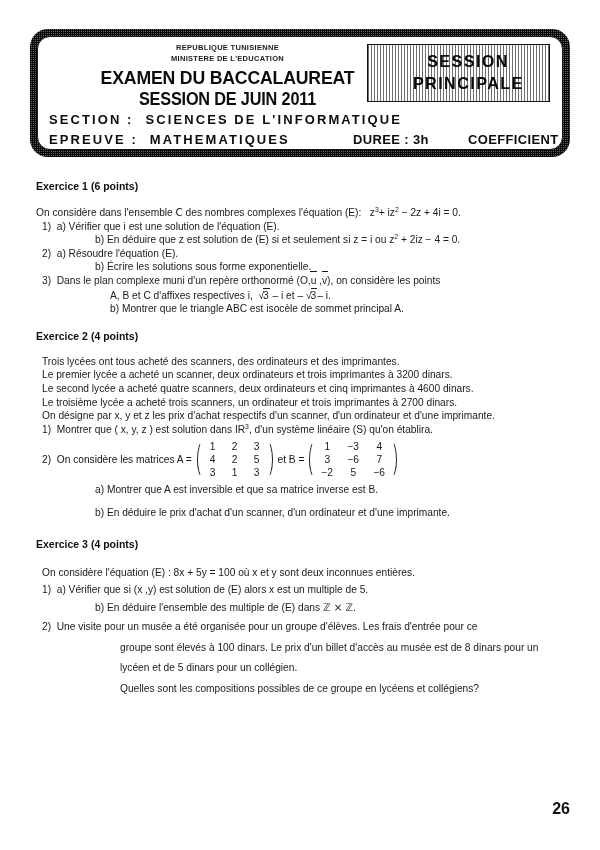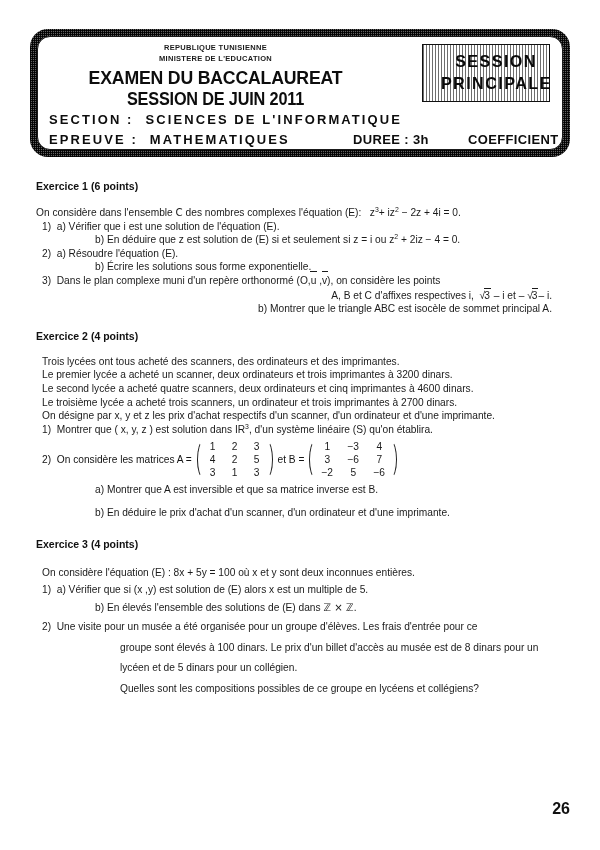--- a/index.html
+++ b/index.html
@@ -40,21 +40,21 @@
     box-sizing: border-box;
     background: #ffffff;
     border: 1.5px solid #1a1a1a;
     border-radius: 13px;
     overflow: hidden;
   }
 
   
   .hdr-top {
     position: absolute;
-    left: 0;
+    left: 12px;
     top: 6px;
     width: 355px;
     text-align: center;
   }
   .hdr-rep {
     font-size: 7.5px;
     font-weight: bold;
     letter-spacing: 0.3px;
     line-height: 10px;
     color: #1a1a1a;
@@ -81,21 +81,21 @@
     letter-spacing: -0.2px;
     line-height: 21px;
     color: #0d0d0d;
     transform: scaleX(0.93);
   }
 
   .session-box {
     position: absolute;
     right: 12px;
     top: 7px;
-    width: 128px;
+    width: 183px;
     height: 58px;
     border: 1.4px solid #101010;
     box-sizing: border-box;
     background-color: #e3e3e3;
     background-image:
       repeating-linear-gradient(90deg, #6e6e6e 0px, #6e6e6e 1px, #ffffff 1px, #ffffff 3px),
       repeating-linear-gradient(0deg, #6e6e6e 0px, #6e6e6e 1px, #ffffff 1px, #ffffff 3px);
     display: flex;
     flex-direction: column;
     align-items: center;
@@ -145,21 +145,21 @@
     font-size: 10.2px;
     line-height: 13.6px;
     color: #1a1a1a;
     margin: 0;
     white-space: nowrap;
   }
   .blk { margin-left: 36px; }
   .ind1 { margin-left: 42px; }
   .ind2 { margin-left: 42px; }
   .ind3 { margin-left: 95px; }
-  .ind4 { margin-left: 63px; text-align: right; }
+  .ind4 { margin-left: 110px; }
   .ind5 { margin-left: 120px; }
 
   sup, .sup {
     font-size: 0.68em;
     vertical-align: super;
     line-height: 0;
   }
   .vec {
     position: relative;
     display: inline-block;
@@ -382,21 +382,21 @@
 
   <div style="height:16px"></div>
   <p class="para ind1">On considère l'équation (E) : 8x + 5y = 100 où x et y sont deux inconnues entières.</p>
   <div style="height:4px"></div>
   <p class="para ind2">
     <span>1)</span>&nbsp;
     <span>a) Vérifier que si (x ,y) est  solution de (E) alors x est un multiple de 5.</span>
   </p>
   <div style="height:4px"></div>
   <p class="para ind3">
-    <span>b) En élevés l'ensemble des solutions de (E) dans </span><span class="bb">ℤ × ℤ</span><span>.</span>
+    <span>b) En déduire l'ensemble des multiple de (E) dans </span><span class="bb">ℤ × ℤ</span><span>.</span>
   </p>
   <div style="height:6px"></div>
   <p class="para ind2">
     <span>2)</span>&nbsp;
     <span>Une  visite  pour un musée a été organisée pour un groupe d'élèves. Les frais d'entrée pour ce</span>
   </p>
   <div style="height:7px"></div>
   <p class="para ind5">groupe sont élevés  à 100 dinars. Le prix d'un billet d'accès au musée est de 8 dinars pour un</p>
   <div style="height:7px"></div>
   <p class="para ind5">lycéen et de 5 dinars pour un collégien.</p>

